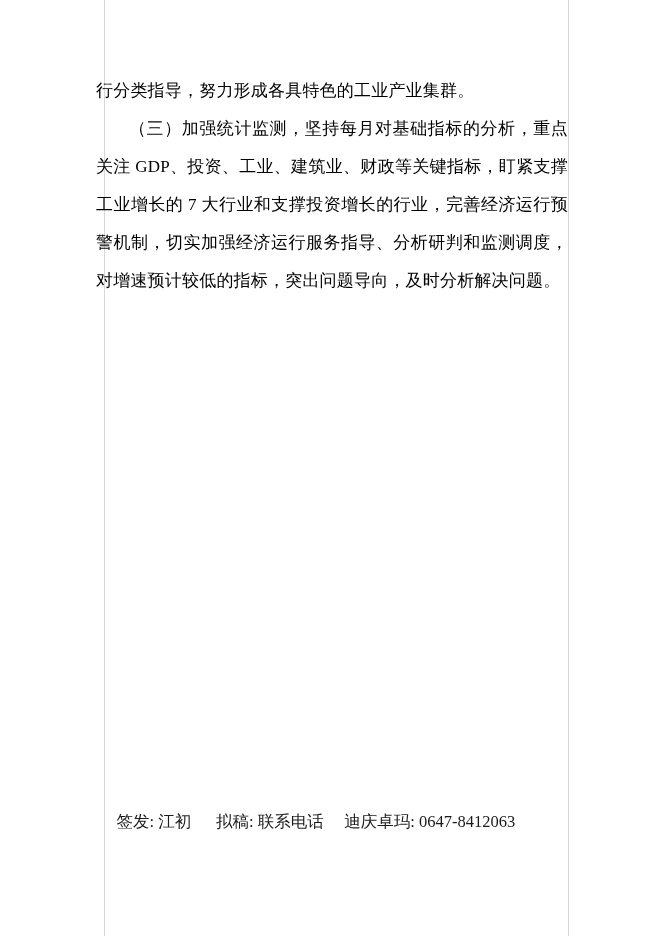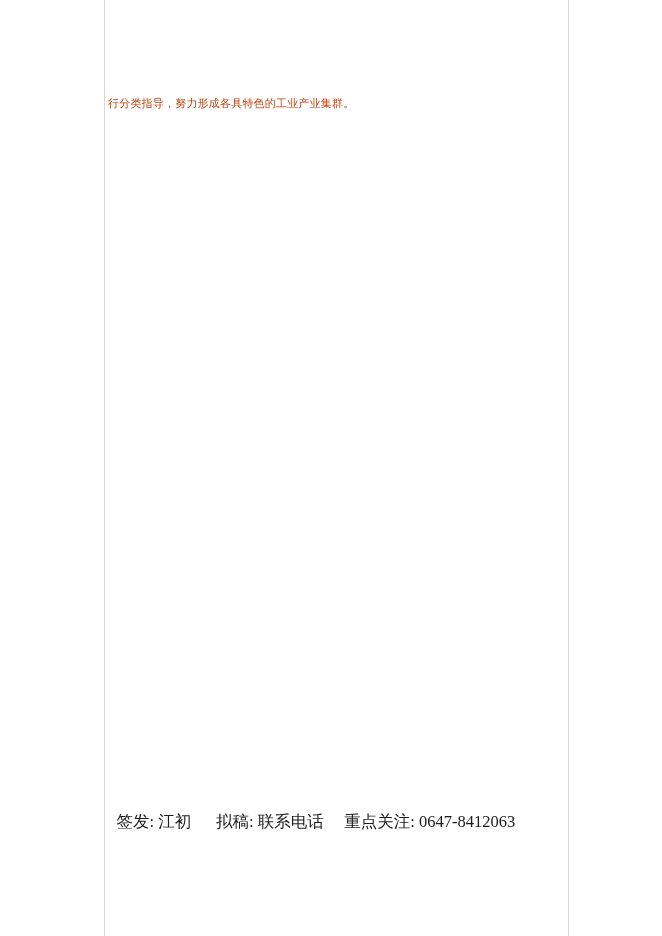--- a/index.html
+++ b/index.html
@@ -28,24 +28,24 @@
   .edge-rule.left { left: 104px; }
   .edge-rule.right { right: 93px; }
 
   .body-block {
     position: absolute;
     left: 96px;
     top: 72px;
     width: 472px;
   }
   .para {
-    margin: 12px;
-    font-size: 11px;
+    margin: 0;
+    font-size: 17px;
     line-height: 38px;
-    color: #c2410c;
+    color: #000000;
     text-align: justify;
     text-justify: inter-ideograph;
     letter-spacing: 0.2px;
     font-family: "Liberation Serif", "DejaVu Serif", serif;
   }
   .para.indent {
     text-indent: 33px;
   }
   .para + .para {
     margin-top: 0;
@@ -67,19 +67,20 @@
 </head>
 <body>
 
 <div class="page">
 
   <div class="edge-rule left"></div>
   <div class="edge-rule right"></div>
 
   <div class="body-block">
     <p class="para">行分类指导，努力形成各具特色的工业产业集群。</p>
+    <p class="para indent">（三）加强统计监测，坚持每月对基础指标的分析，重点关注 GDP、投资、工业、建筑业、财政等关键指标，盯紧支撑工业增长的 7 大行业和支撑投资增长的行业，完善经济运行预警机制，切实加强经济运行服务指导、分析研判和监测调度，对增速预计较低的指标，突出问题导向，及时分析解决问题。</p>
   </div>
 
   <div class="signoff">
-    <span>签发:</span><span> </span><span>江初</span><span>      </span><span>拟稿:</span><span> </span><span>联系电话</span><span>     </span><span>重点关注:</span><span> </span><span>0647-8412063</span>
+    <span>签发:</span><span> </span><span>江初</span><span>      </span><span>拟稿:</span><span> </span><span>联系电话</span><span>     </span><span>迪庆卓玛:</span><span> </span><span>0647-8412063</span>
   </div>
 
 </div>
 
 </body></html>

